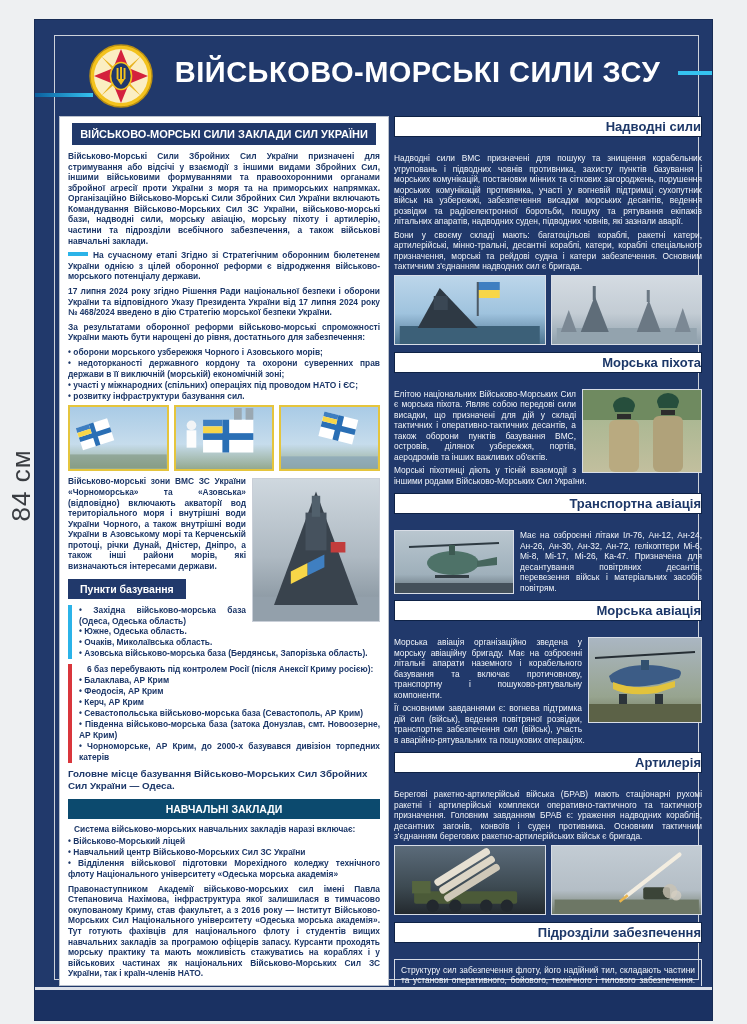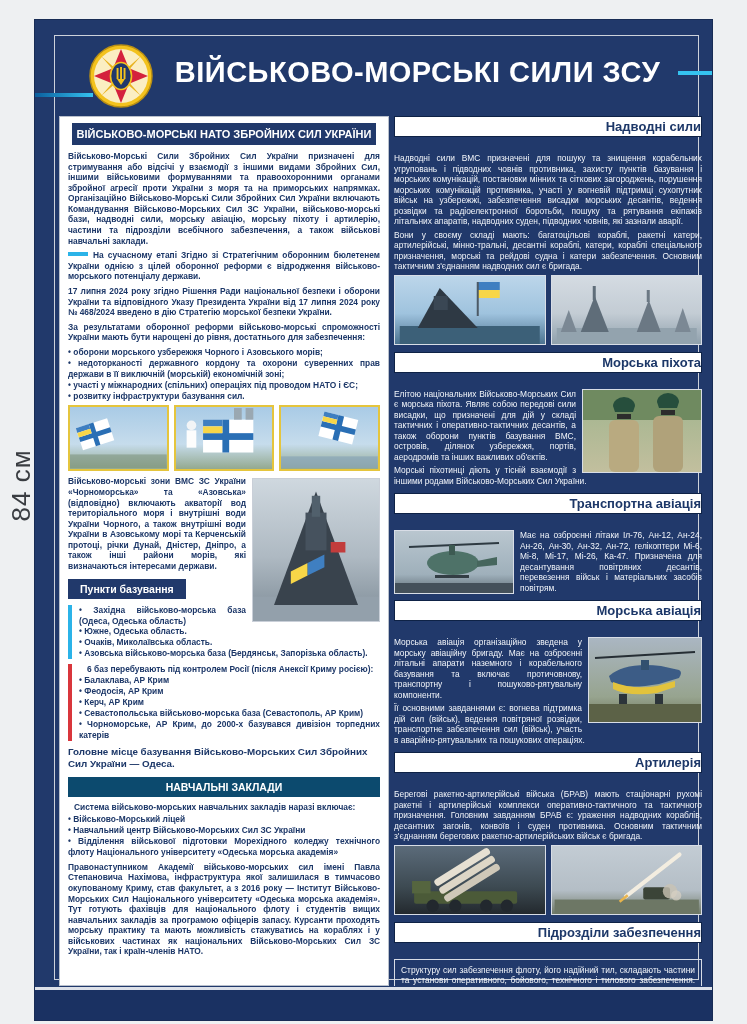--- a/index.html
+++ b/index.html
@@ -136,21 +136,21 @@
         <rect x="34.6" y="24" width="1.9" height="11"></rect>
         <path d="M28 35 h8 l-4 6 z"></path>
       </g>
     </svg>
   </div>
   <div class="poster-title">ВІЙСЬКОВО-МОРСЬКІ СИЛИ ЗСУ</div>
 
   <div class="content">
 
     <div class="card">
-      <div class="lc-title">ВІЙСЬКОВО-МОРСЬКІ НАТО ЗБРОЙНИХ СИЛ УКРАЇНИ</div>
+      <div class="lc-title">ВІЙСЬКОВО-МОРСЬКІ СИЛИ ЗАКЛАДИ СИЛ УКРАЇНИ</div>
       <p>Військово-Морські Сили Збройних Сил України призначені для стримування або відсічі у взаємодії з іншими видами Збройних Сил, іншими військовими формуваннями та правоохоронними органами збройної агресії проти України з моря та на приморських напрямках. Організаційно Військово-Морські Сили Збройних Сил України включають Командування Військово-Морських Сил ЗС України, військово-морські бази, надводні сили, морську авіацію, морську піхоту і артилерію, частини та підрозділи всебічного забезпечення, а також військові навчальні заклади.</p>
       <p><span class="dash-icon"></span><span>На сучасному етапі Згідно зі Стратегічним оборонним бюлетенем України однією з цілей оборонної реформи є відродження військово-морського потенціалу держави.</span></p>
       <p>17 липня 2024 року згідно Рішення Ради національної безпеки і оборони України та відповідного Указу Президента України від 17 липня 2024 року № 468/2024 введено в дію Стратегію морської безпеки України.</p>
       <p>За результатами оборонної реформи військово-морські спроможності України мають бути нарощені до рівня, достатнього для забезпечення:</p>
       <ul class="goals">
         <li>оборони морського узбережжя Чорного і Азовського морів;</li>
         <li>недоторканості державного кордону та охорони суверенних прав держави в її виключній (морській) економічній зоні;</li>
         <li>участі у міжнародних (спільних) операціях під проводом НАТО і ЄС;</li>
         <li>розвитку інфраструктури базування сил.</li>
       </ul>
@@ -214,20 +214,21 @@
         <li>Очаків, Миколаївська область.</li>
         <li>Азовська військово-морська база (Бердянськ, Запорізька область).</li>
       </ul>
       <div class="blist red">
         <div class="intro">6 баз перебувають під контролем Росії (після Анексії Криму росією):</div>
         <ul>
           <li>Балаклава, АР Крим</li>
           <li>Феодосія, АР Крим</li>
           <li>Керч, АР Крим</li>
           <li>Севастопольська військово-морська база (Севастополь, АР Крим)</li>
+          <li>Південна військово-морська база (затока Донузлав, смт. Новоозерне, АР Крим)</li>
           <li>Чорноморське, АР Крим, до 2000-х базувався дивізіон торпедних катерів</li>
         </ul>
       </div>
       <div class="main-base clear">Головне місце базування Військово-Морських Сил Збройних Сил України — Одеса.</div>
 
       <div class="edu-bar">НАВЧАЛЬНІ ЗАКЛАДИ</div>
       <div class="edu-intro">Система військово-морських навчальних закладів наразі включає:</div>
       <ul class="edu-list">
         <li>Військово-Морський ліцей</li>
         <li>Навчальний центр Військово-Морських Сил ЗС України</li>

